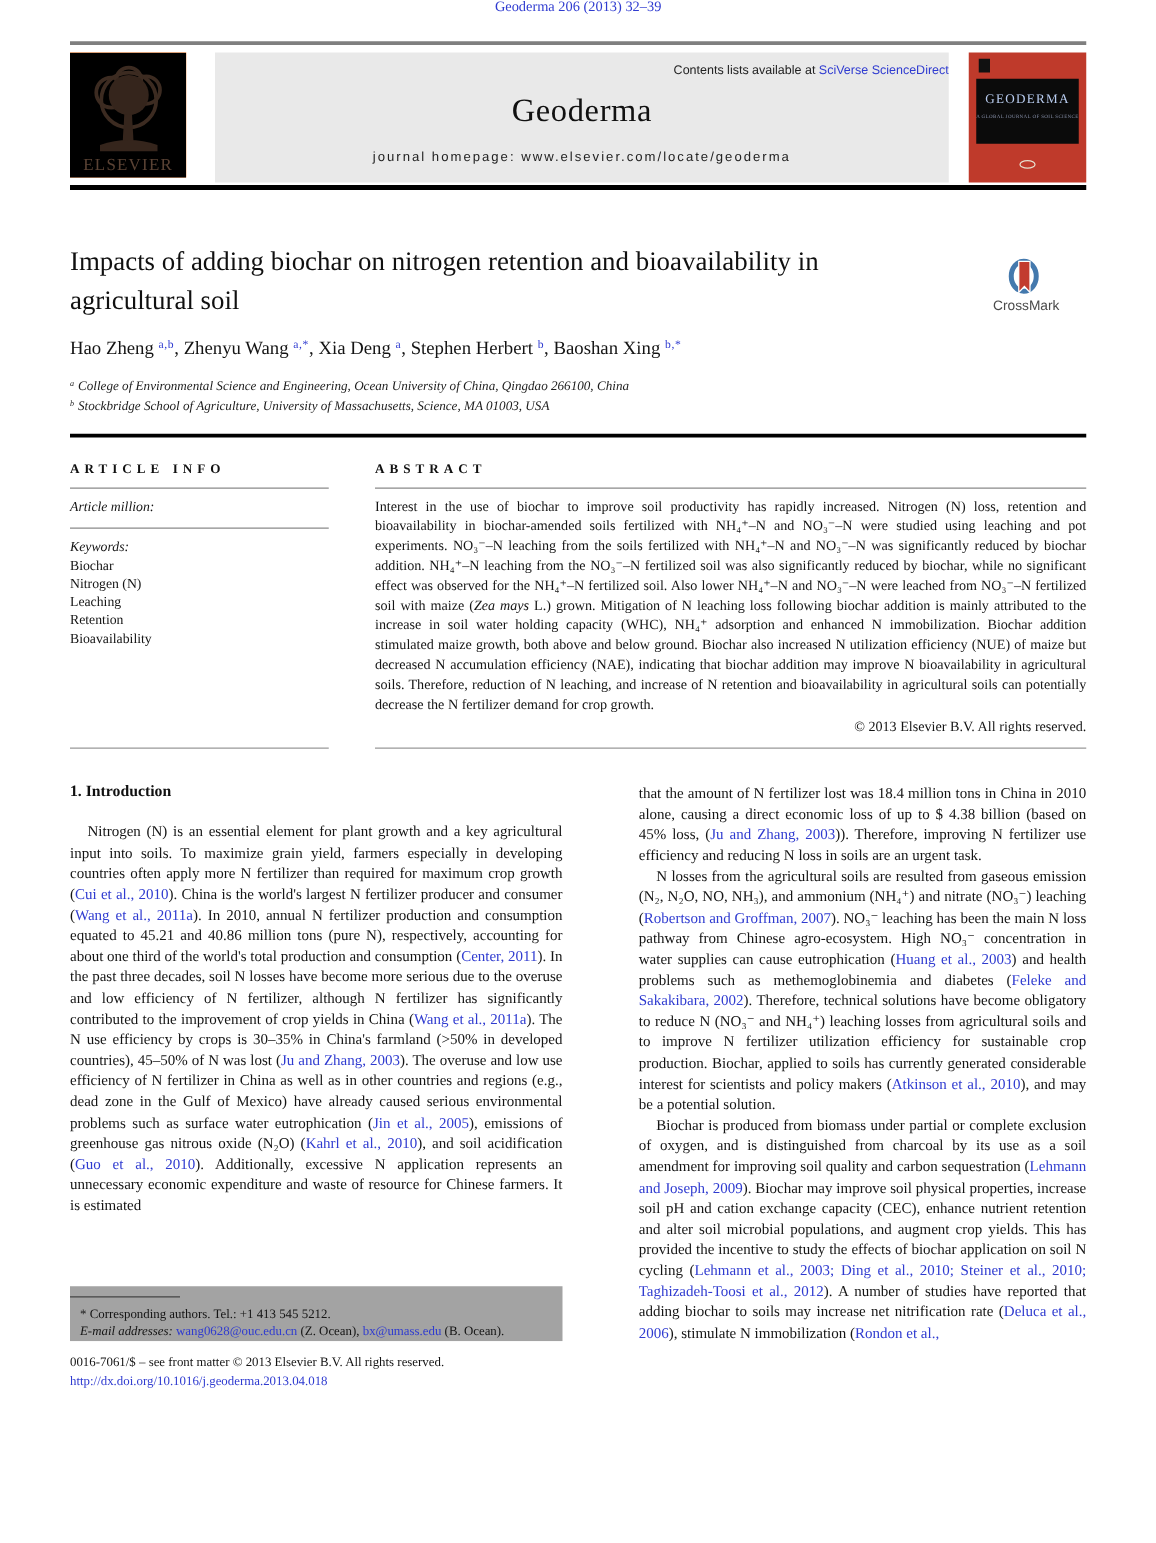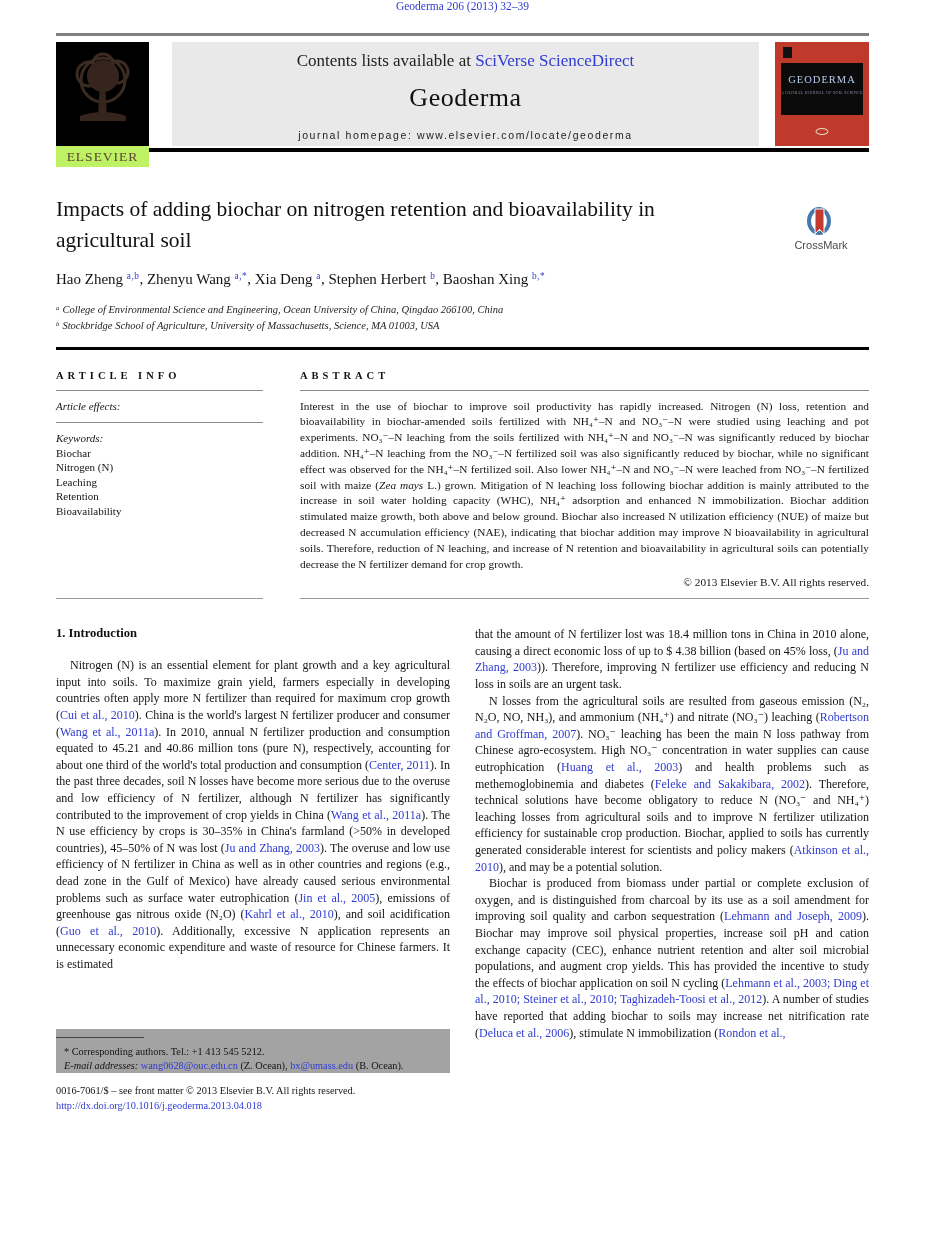--- a/index.html
+++ b/index.html
@@ -6,26 +6,26 @@
     --link:#2f3bd0; --band:#e9e9e9; --cover-red:#bf3a2b;
     --cm-blue:#4479ad; --cm-red:#c23b2f; --ink:#141414;
   }
   *{margin:0;padding:0;box-sizing:border-box;}
   html,body{background:#ffffff;}
   body{width:925px;font-family:"Liberation Serif","DejaVu Serif",serif;color:var(--ink);}
   .page{width:925px;height:1234px;padding:0 56px;overflow:hidden;position:relative;}
   .journal-ref{text-align:center;font-size:11.5px;color:var(--link);}
   .rule-gray{margin-top:21px;height:3px;background:#7f7f7f;}
   .header-band{margin-top:6px;height:104px;display:flex;align-items:stretch;}
-  .elsevier-logo{width:93px;height:125px;background:#bef264;position:relative;flex:none;overflow:hidden;}
+  .elsevier-logo{width:93px;height:100px;background:#f97316;position:relative;flex:none;overflow:hidden;}
   .els-label{position:absolute;bottom:2px;width:100%;text-align:center;color:#5a4234;
     font-size:13.5px;letter-spacing:1px;font-family:"Liberation Serif",serif;}
   .band-center{flex:1;background:var(--band);margin-left:23px;margin-right:16px;
     text-align:center;padding-top:9px;}
-  .contents-line{font-size:17px;font-family:Liberation Serif, serif;color:#222;}
+  .contents-line{font-size:10px;font-family:Liberation Sans, sans-serif;color:#222;text-align:right;}
   .journal-name{font-size:26px;margin-top:12px;letter-spacing:0.5px;color:#111;}
   .homepage-line{font-size:10.5px;margin-top:16px;letter-spacing:1.6px;
     font-family:"Liberation Sans",sans-serif;color:#222;}
   .cover{width:94px;height:104px;background:var(--cover-red);position:relative;flex:none;}
   .cover-logo{position:absolute;left:8px;top:5px;width:9px;height:11px;background:#111;}
   .cover-panel{position:absolute;left:6px;right:6px;top:21px;height:52px;background:#0b0b0b;
     text-align:center;}
   .cover-title{margin-top:11px;color:#b9cdf0;font-size:10.5px;letter-spacing:1px;}
   .cover-subtitle{margin-top:5px;color:#8b94ae;font-size:4px;letter-spacing:0.3px;}
   .cover-emblem{position:absolute;bottom:11px;left:50%;transform:translateX(-50%);
@@ -42,21 +42,21 @@
   .meta-row{display:flex;padding-top:20px;align-items:stretch;}
   .info-col{width:207px;flex:none;margin-right:37px;border-bottom:1px solid #999;padding-bottom:0;}
   .abstract-col{flex:1;border-bottom:1px solid #999;padding-bottom:10px;}
   .col-header{font-size:10.5px;font-weight:bold;letter-spacing:4px;color:#111;}
   .info-rule{height:1px;background:#8a8a8a;margin:9px 0 8px 0;}
   .info-block{font-size:11px;line-height:14.5px;margin-bottom:9px;}
   .italic{font-style:italic;}
   .list-line{font-size:11px;line-height:14.5px;}
   .abstract-text{font-size:11.3px;line-height:15.8px;text-align:justify;color:#151515;}
   .copyright{margin-top:4px;text-align:right;font-size:11.3px;}
-  .body-cols{position:relative;display:flex;margin-top:27px;height:447px;overflow:hidden;}
+  .body-cols{position:relative;display:flex;margin-top:27px;height:447px;overflow:hidden;gap:36px;}
   .col-left{width:394px;flex:none;margin-right:25px;}
   .col-right{flex:1;}
   h2{font-size:12.6px;font-weight:bold;margin-bottom:16px;color:#101010;}
   .para{font-size:12px;line-height:16.6px;text-align:justify;}
   .para.ind{text-indent:14px;}
   .seg-b{color:var(--link);}
   .seg-i{font-style:italic;}
   .seg-sup,.seg-supb{font-size:0.62em;vertical-align:0.5em;letter-spacing:0.5px;}
   .seg-supb{color:var(--link);}
   .footnote{position:absolute;left:0;bottom:0;width:394px;background:#a3a3a3;padding-top:8px;}
@@ -128,21 +128,21 @@
     <div><span class="seg-sup">b</span><span> Stockbridge School of Agriculture, University of Massachusetts, Science, MA 01003, USA</span></div>
   </div>
 
   <div class="rule-black2"></div>
 
   <div class="meta-row">
     <div class="info-col">
       <div class="col-header">ARTICLE INFO</div>
       <div class="info-rule"></div>
       <div class="info-block">
-        <div class="italic">Article effects:</div>
+        <div class="italic">Article million:</div>
       </div>
       <div class="info-rule"></div>
       <div class="info-block">
         <div class="italic">Keywords:</div>
         <div>
             <div class="list-line">Biochar</div>
             <div class="list-line">Nitrogen (N)</div>
             <div class="list-line">Leaching</div>
             <div class="list-line">Retention</div>
             <div class="list-line">Bioavailability</div>

